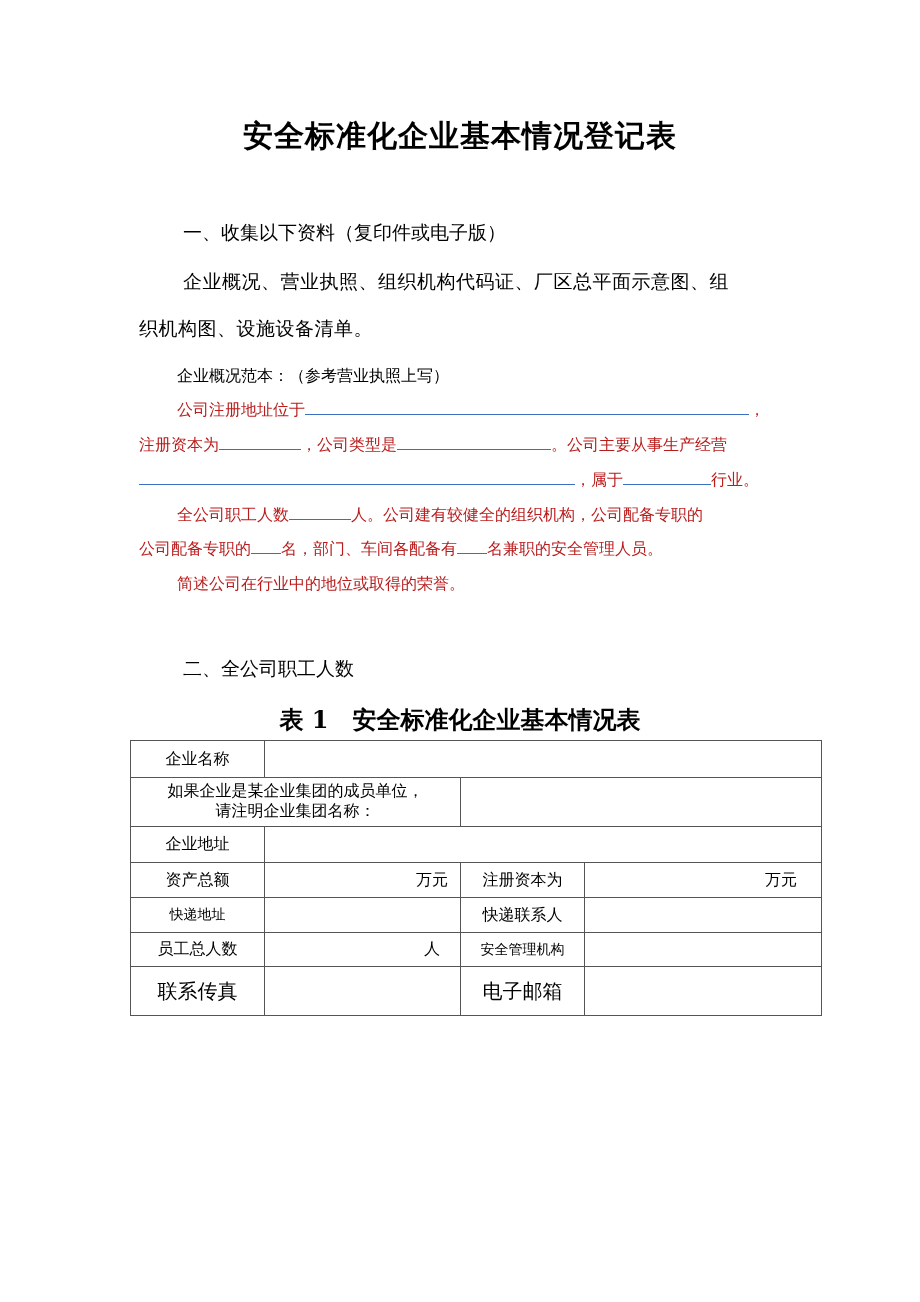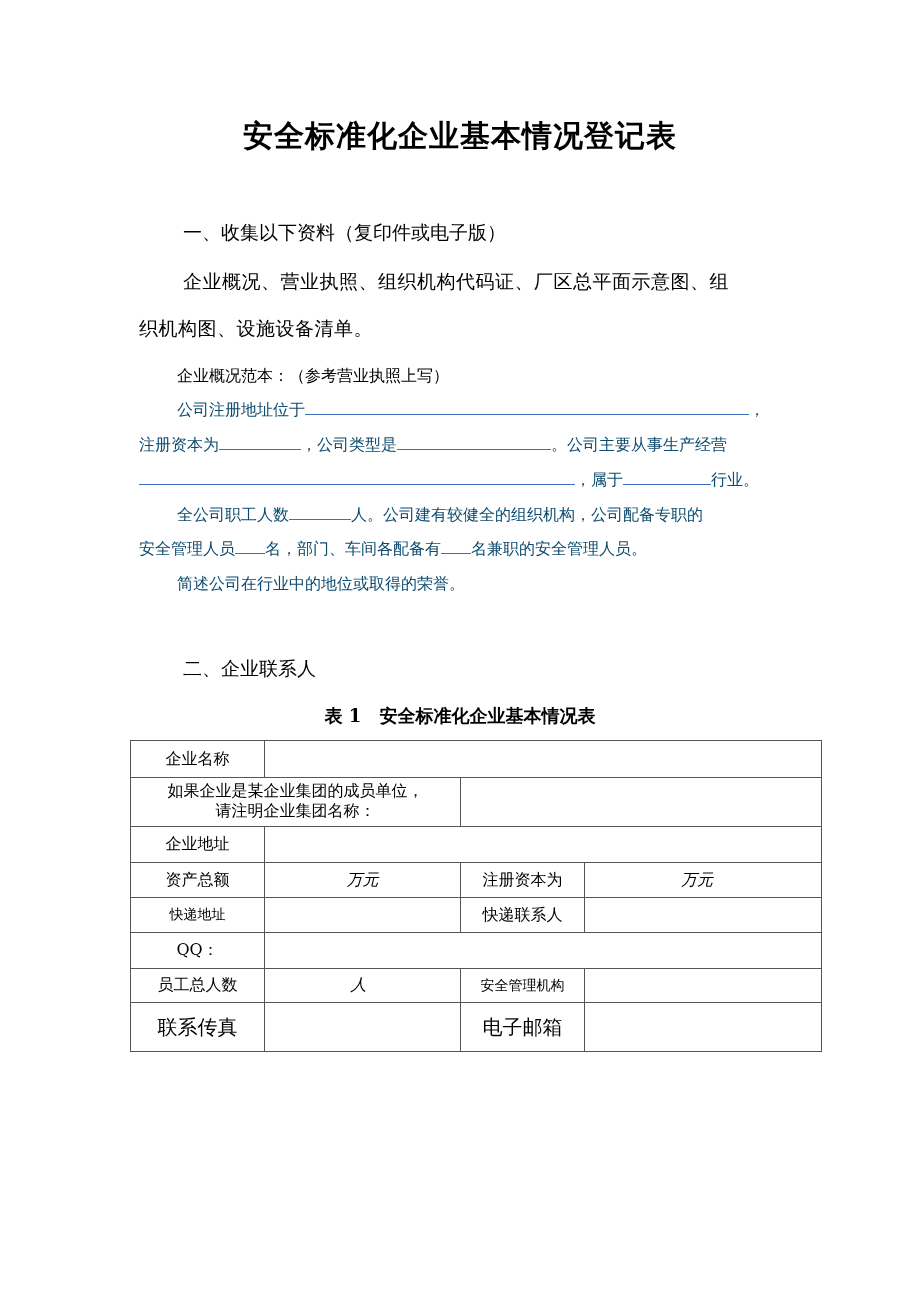--- a/index.html
+++ b/index.html
@@ -4,27 +4,27 @@
 <style>
   html, body { margin:0; padding:0; background:#ffffff; }
   body { width:920px; height:1302px; position:relative; overflow:hidden;
          font-family:"DejaVu Serif","Liberation Serif",serif; color:#000; }
   .abs { position:absolute; white-space:nowrap; }
   .title { left:0; width:920px; text-align:center; top:116px; font-size:30px; font-weight:bold;
            font-family:Liberation Mono, monospace; letter-spacing:1px; }
   .h1 { font-size:19px; }
   .p  { font-size:19px; letter-spacing:0.5px; }
   .tpl { font-size:16px; }
-  .blue { color:#0c4a6e; }
+  .blue { color:#b91c1c; }
   .ul { display:inline-block; border-bottom:1.5px solid #3c6ec2; height:14px; vertical-align:baseline; }
-  .tbl-title { left:0; width:920px; text-align:center; top:704px; font-size:18px; font-weight:bold; }
+  .tbl-title { left:0; width:920px; text-align:center; top:704px; font-size:24px; font-weight:bold; }
   table.info { position:absolute; left:130px; top:740px; width:691px; border-collapse:collapse;
                table-layout:fixed; font-size:16px; }
   table.info td { border:1.5px solid #555; padding:0 12px; text-align:center; vertical-align:middle; }
-  table.info td.r { text-align:center; padding-right:12px;font-style:italic; }
+  table.info td.r { text-align:right; padding-right:12px; }
   .small { font-size:14px; }
   .big { font-size:20px; }
 </style>
 </head>
 <body>
 
 <div class="abs title">安全标准化企业基本情况登记表</div>
 
 <div class="abs h1" style="left:183px; top:220px;">一、收集以下资料（复印件或电子版）</div>
 <div class="abs p" style="left:183px; top:269px;">企业概况、营业执照、组织机构代码证、厂区总平面示意图、组</div>
@@ -42,26 +42,26 @@
 
 <div class="abs tpl blue" style="left:139px; top:470px;">
   <span class="ul" style="width:436px;"></span><span>，属于</span><span class="ul" style="width:88px;"></span><span>行业。</span>
 </div>
 
 <div class="abs tpl blue" style="left:177px; top:505px;">
   <span>全公司职工人数</span><span class="ul" style="width:62px;"></span><span>人。公司建有较健全的组织机构，公司配备专职的</span>
 </div>
 
 <div class="abs tpl blue" style="left:139px; top:539px;">
-  <span>安全管理人员</span><span class="ul" style="width:30px;"></span><span>名，部门、车间各配备有</span><span class="ul" style="width:30px;"></span><span>名兼职的安全管理人员。</span>
+  <span>公司配备专职的</span><span class="ul" style="width:30px;"></span><span>名，部门、车间各配备有</span><span class="ul" style="width:30px;"></span><span>名兼职的安全管理人员。</span>
 </div>
 
 <div class="abs tpl blue" style="left:177px; top:574px;">简述公司在行业中的地位或取得的荣誉。</div>
 
-<div class="abs h1" style="left:183px; top:656px;">二、企业联系人</div>
+<div class="abs h1" style="left:183px; top:656px;">二、全公司职工人数</div>
 <div class="abs tbl-title">表 1　安全标准化企业基本情况表</div>
 
 <table class="info">
   <colgroup>
       <col style="width:134px">
       <col style="width:196px">
       <col style="width:124px">
       <col style="width:237px">
     </colgroup>
   <tbody>
@@ -85,24 +85,20 @@
     <td class="r"><span>万元</span></td>
     <td>注册资本为</td>
     <td class="r" style="padding-right:24px;"><span>万元</span></td>
   </tr>
   <tr style="height:35px;margin-left:13px;">
     <td class="small">快递地址</td>
     <td></td>
     <td>快递联系人</td>
     <td></td>
   </tr>
-  <tr style="height:36px;">
-    <td>QQ：</td>
-    <td colspan="3"></td>
-  </tr>
   <tr style="height:34px;">
     <td>员工总人数</td>
     <td class="r" style="padding-right:20px;"><span>人</span></td>
     <td class="small">安全管理机构</td>
     <td></td>
   </tr>
   <tr style="height:49px;">
     <td class="big">联系传真</td>
     <td></td>
     <td class="big">电子邮箱</td>

